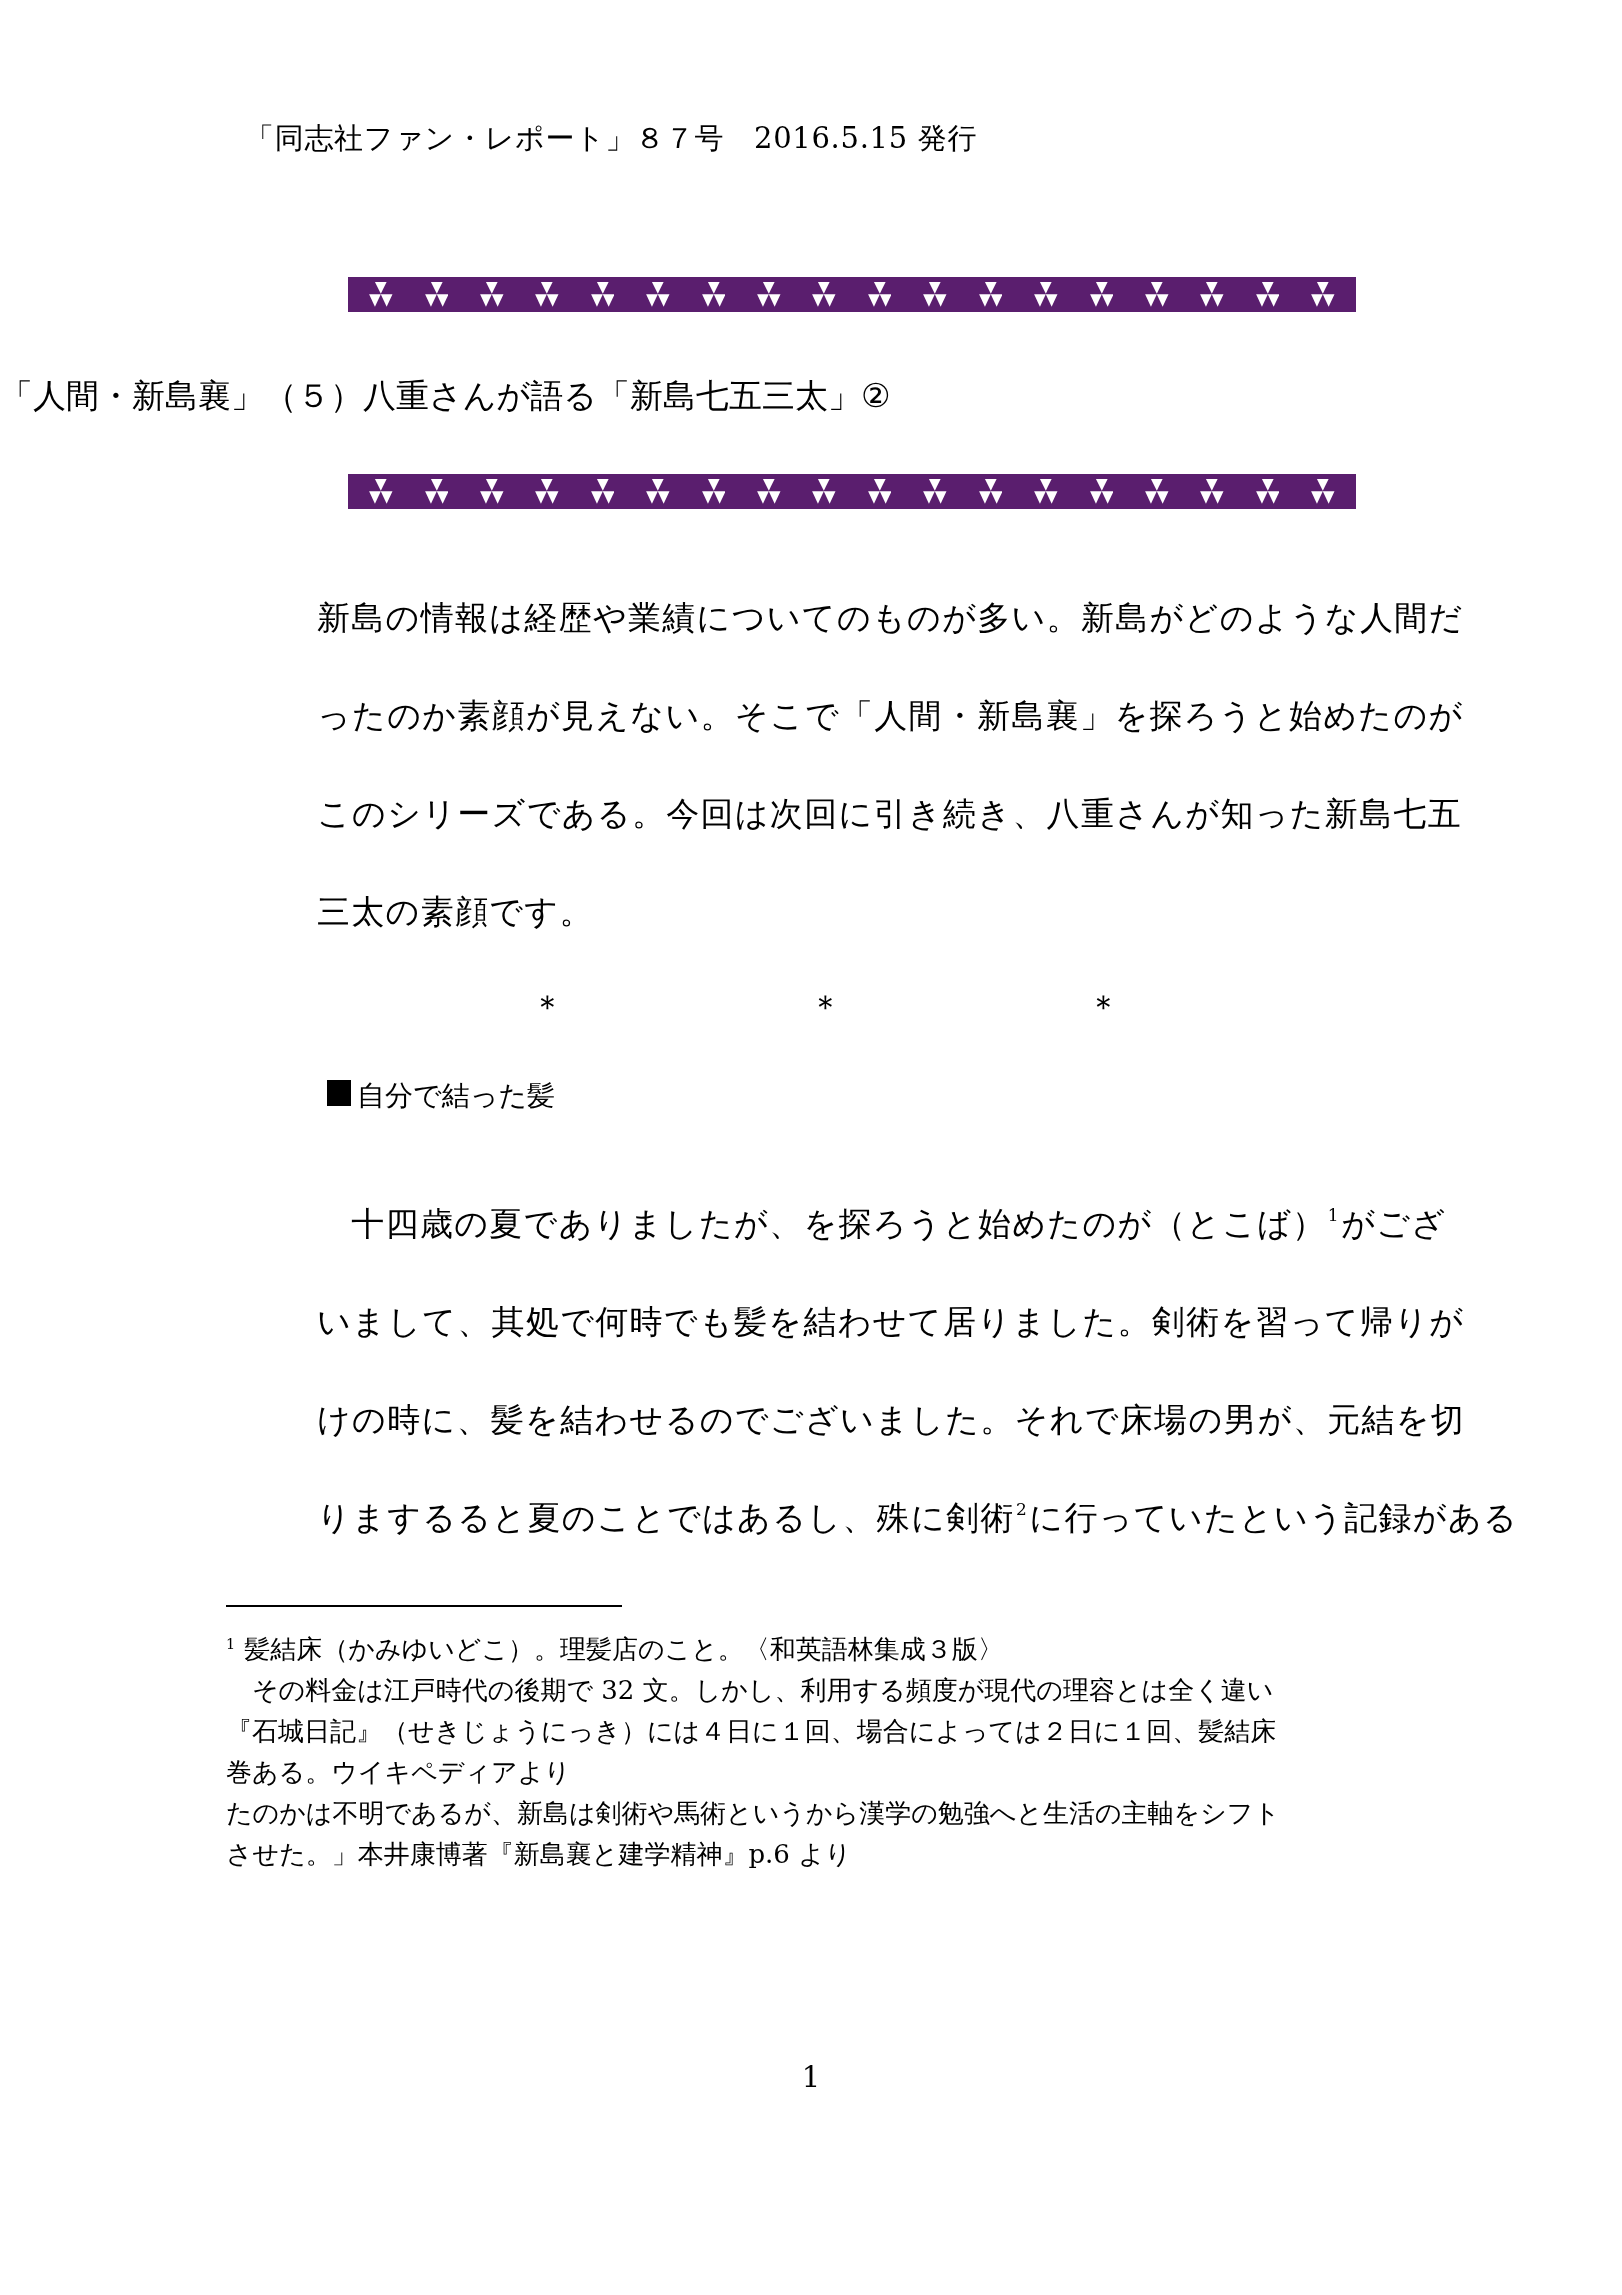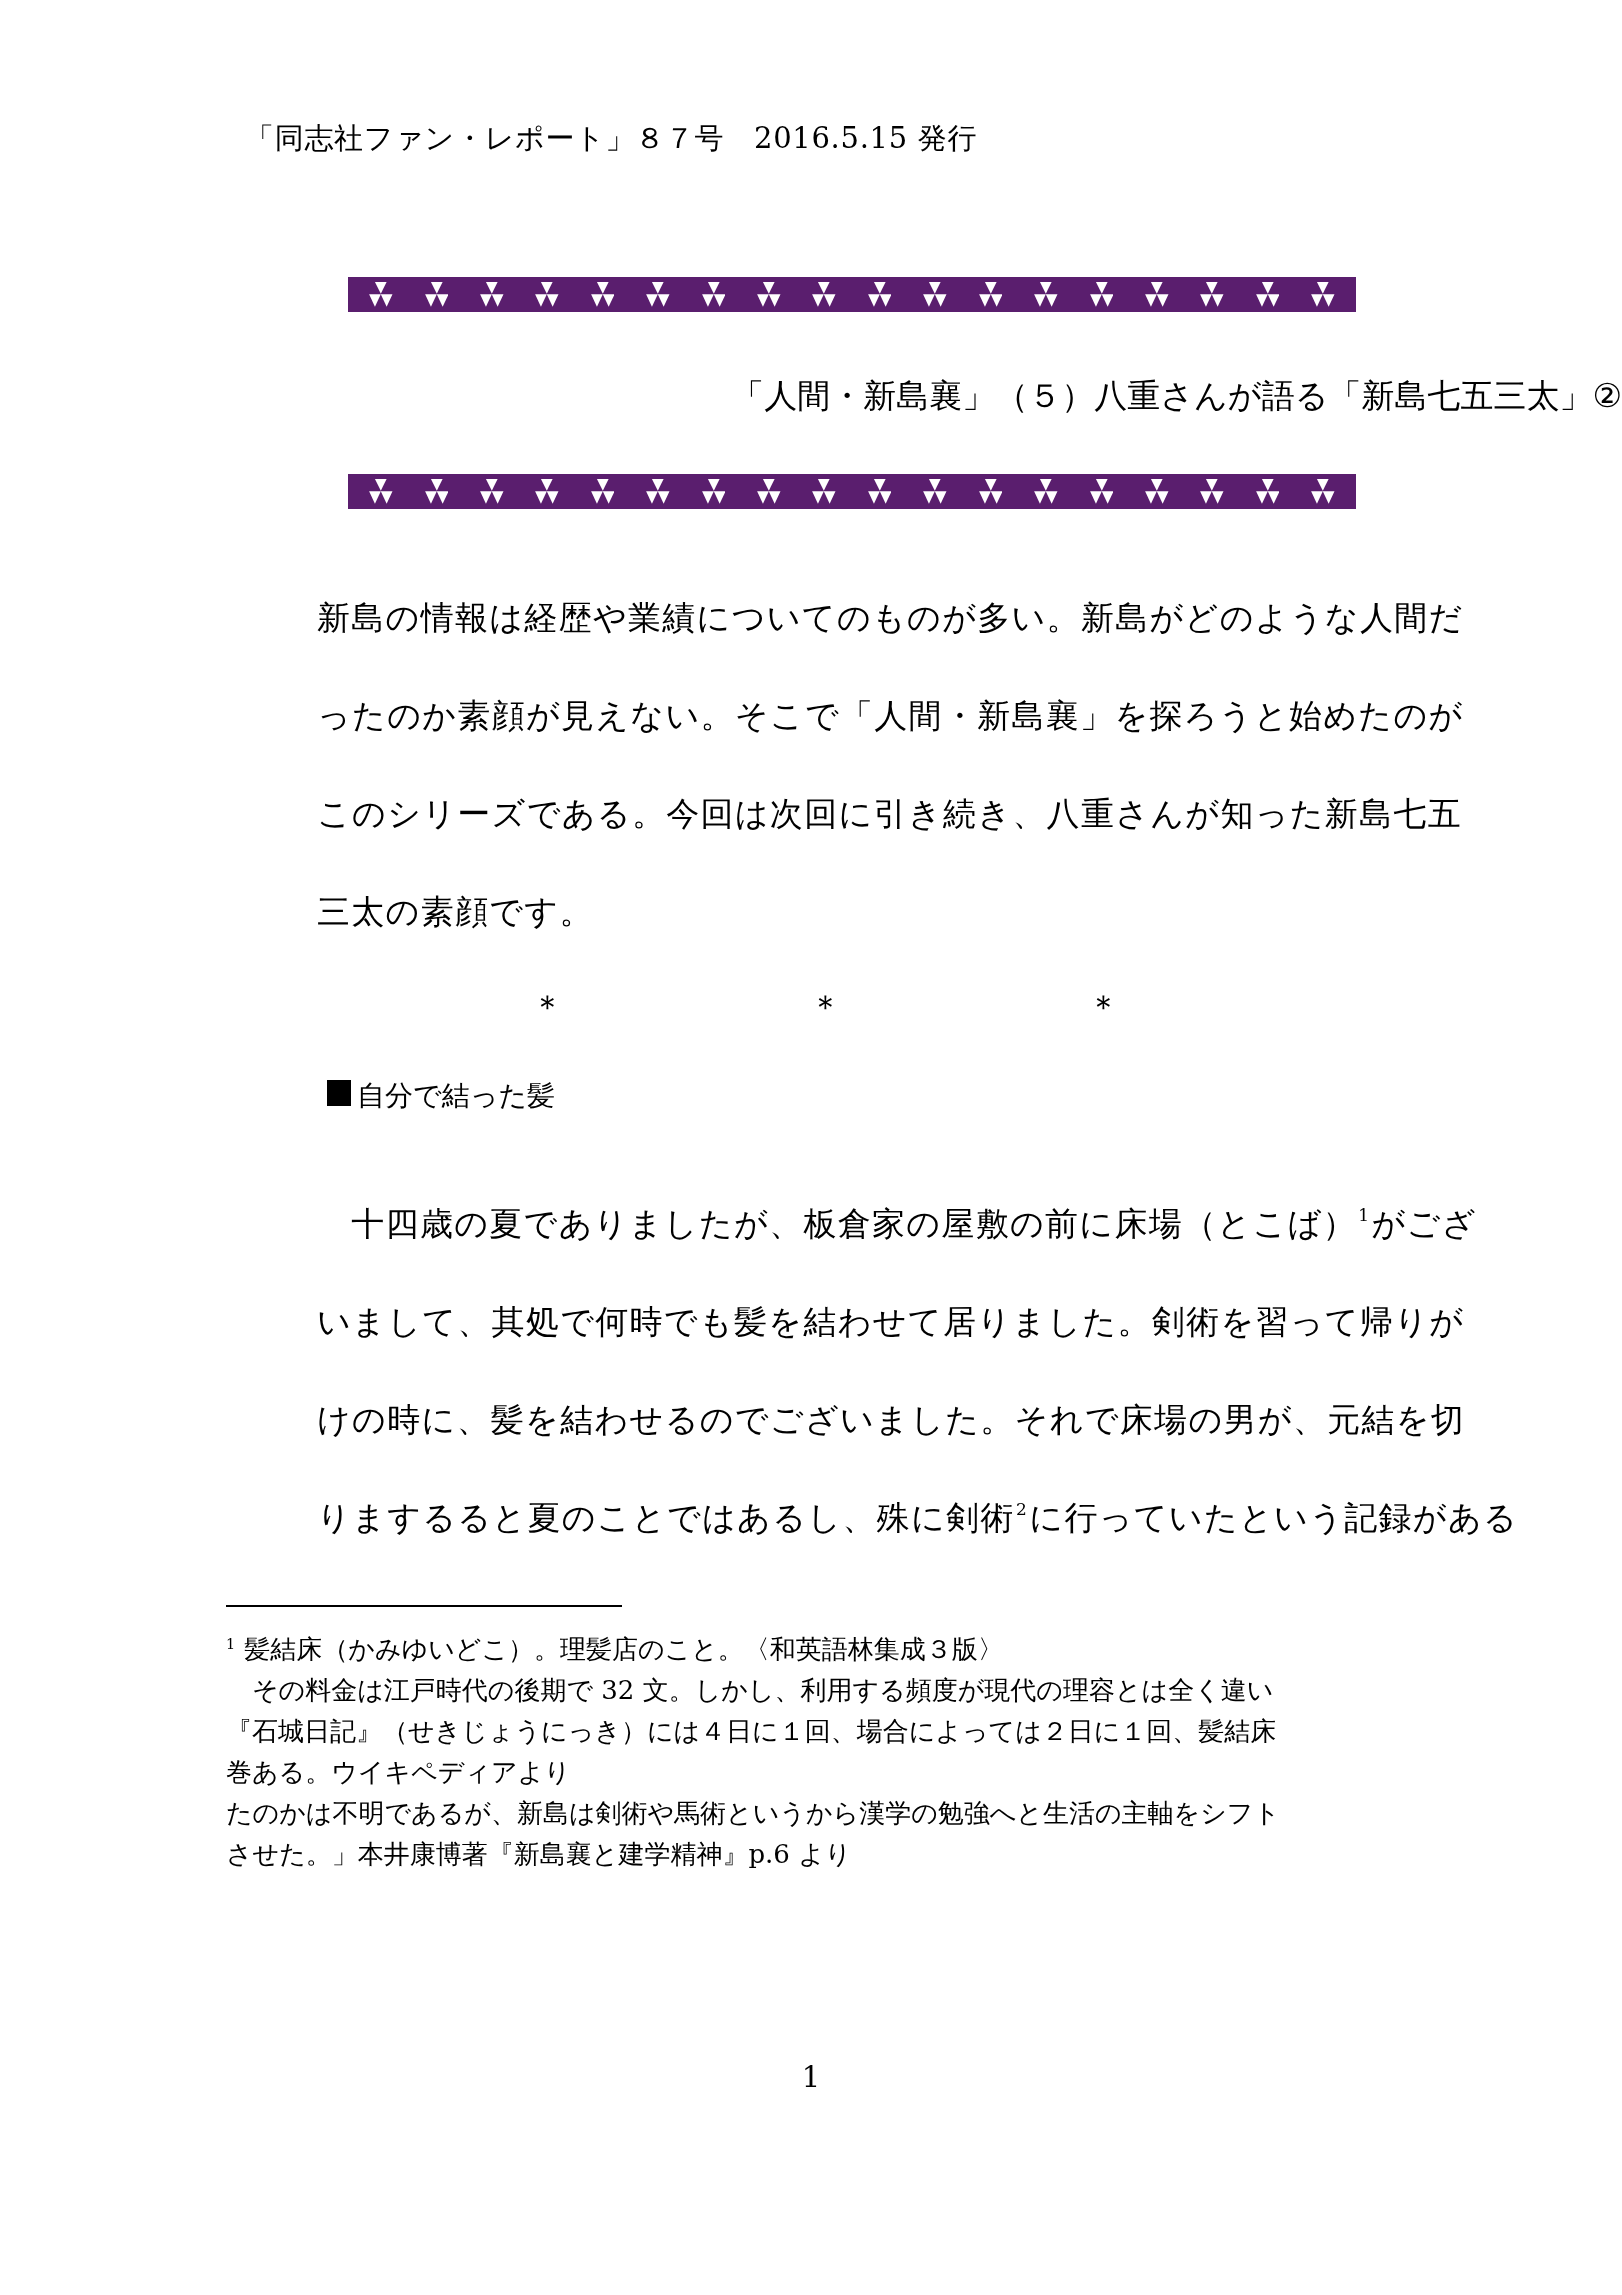--- a/index.html
+++ b/index.html
@@ -47,21 +47,21 @@
     .motif {
       width: 23.6px;
       height: 26px;
       display: block;
     }
     .title {
       position: absolute;
       left: 0;
       width: 1622px;
       top: 373px;
-      text-align: right;
+      text-align: left;
       font-family: "DejaVu Sans", "Liberation Sans", sans-serif;
       font-size: 33px;
       line-height: 46px;
       white-space: nowrap;
     }
     .body-text {
       position: absolute;
       left: 317px;
       width: 1080px;
       font-size: 33px;
@@ -346,21 +346,21 @@
     <span style="left:531px">＊</span>
     <span style="left:809px">＊</span>
     <span style="left:1087px">＊</span>
   </div>
 
   <div class="section-heading">
     <span class="bullet"></span><span>自分で結った髪</span>
   </div>
 
   <div class="body-text narrative">
-    <span class="line"><span>　十四歳の夏でありましたが、板倉家の屋敷の前に床場（とこば）</span><sup class="fn">1</sup><span>がござ</span></span>
+    <span class="line"><span>　十四歳の夏でありましたが、を探ろうと始めたのが（とこば）</span><sup class="fn">1</sup><span>がござ</span></span>
     <span class="line">いまして、其処で何時でも髪を結わせて居りました。剣術を習って帰りが</span>
     <span class="line">けの時に、髪を結わせるのでございました。それで床場の男が、元結を切</span>
     <span class="line"><span>りまするると夏のことではあるし、殊に剣術</span><sup class="fn">2</sup><span>に行っていたという記録がある</span></span>
   </div>
 
   <div class="footnote-rule"></div>
 
   <div class="footnotes">
     <div>
       <span class="fline"><sup>1</sup><span>髪結床（かみゆいどこ）。理髪店のこと。〈和英語林集成３版〉</span></span>

